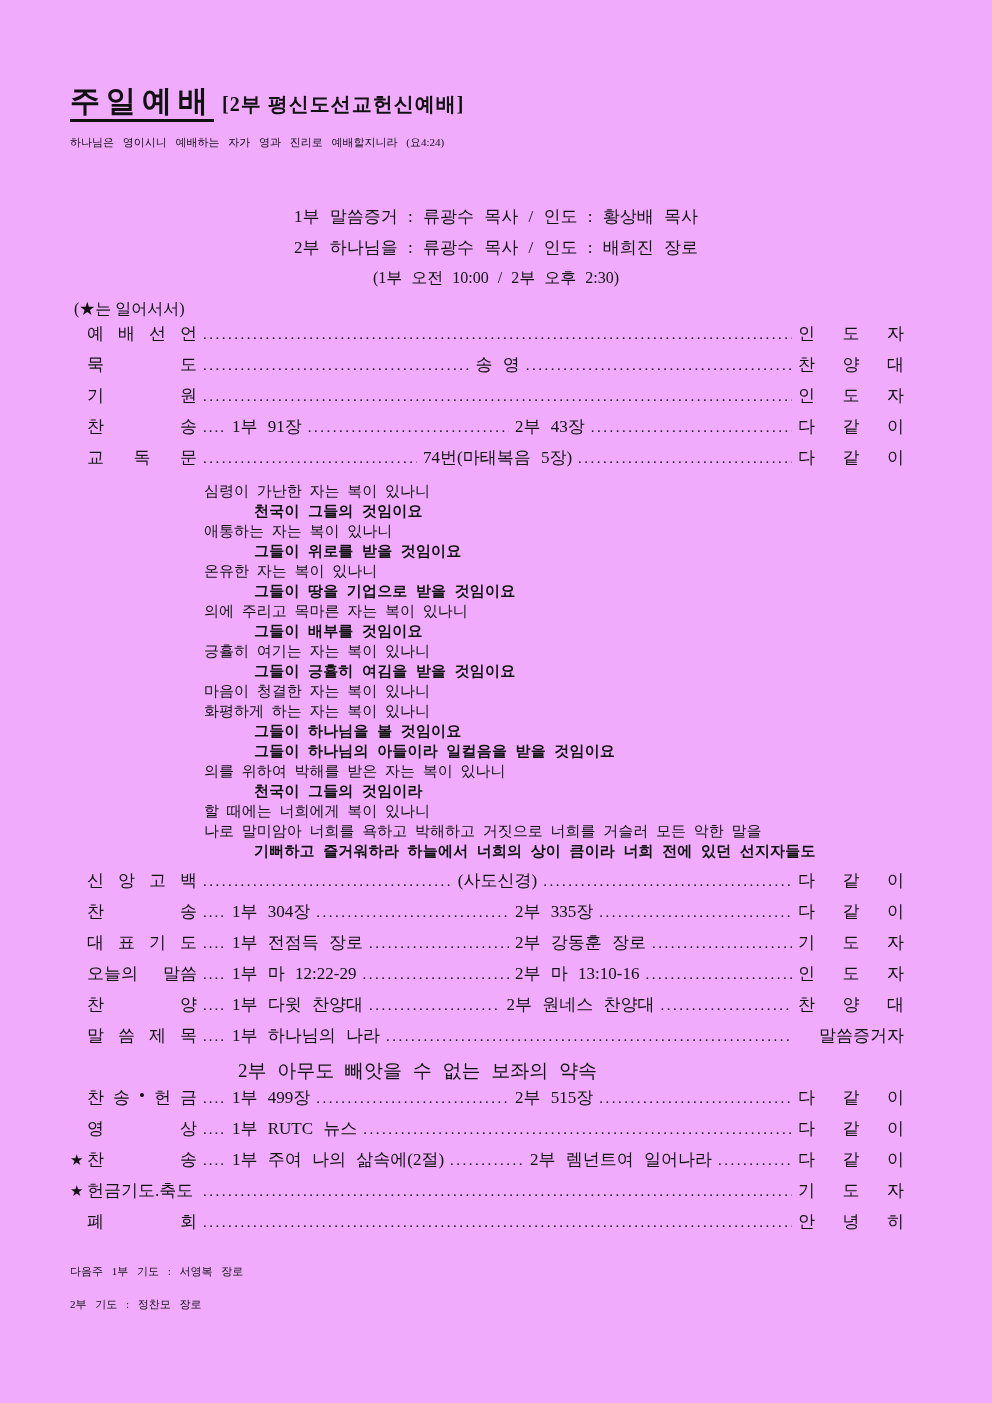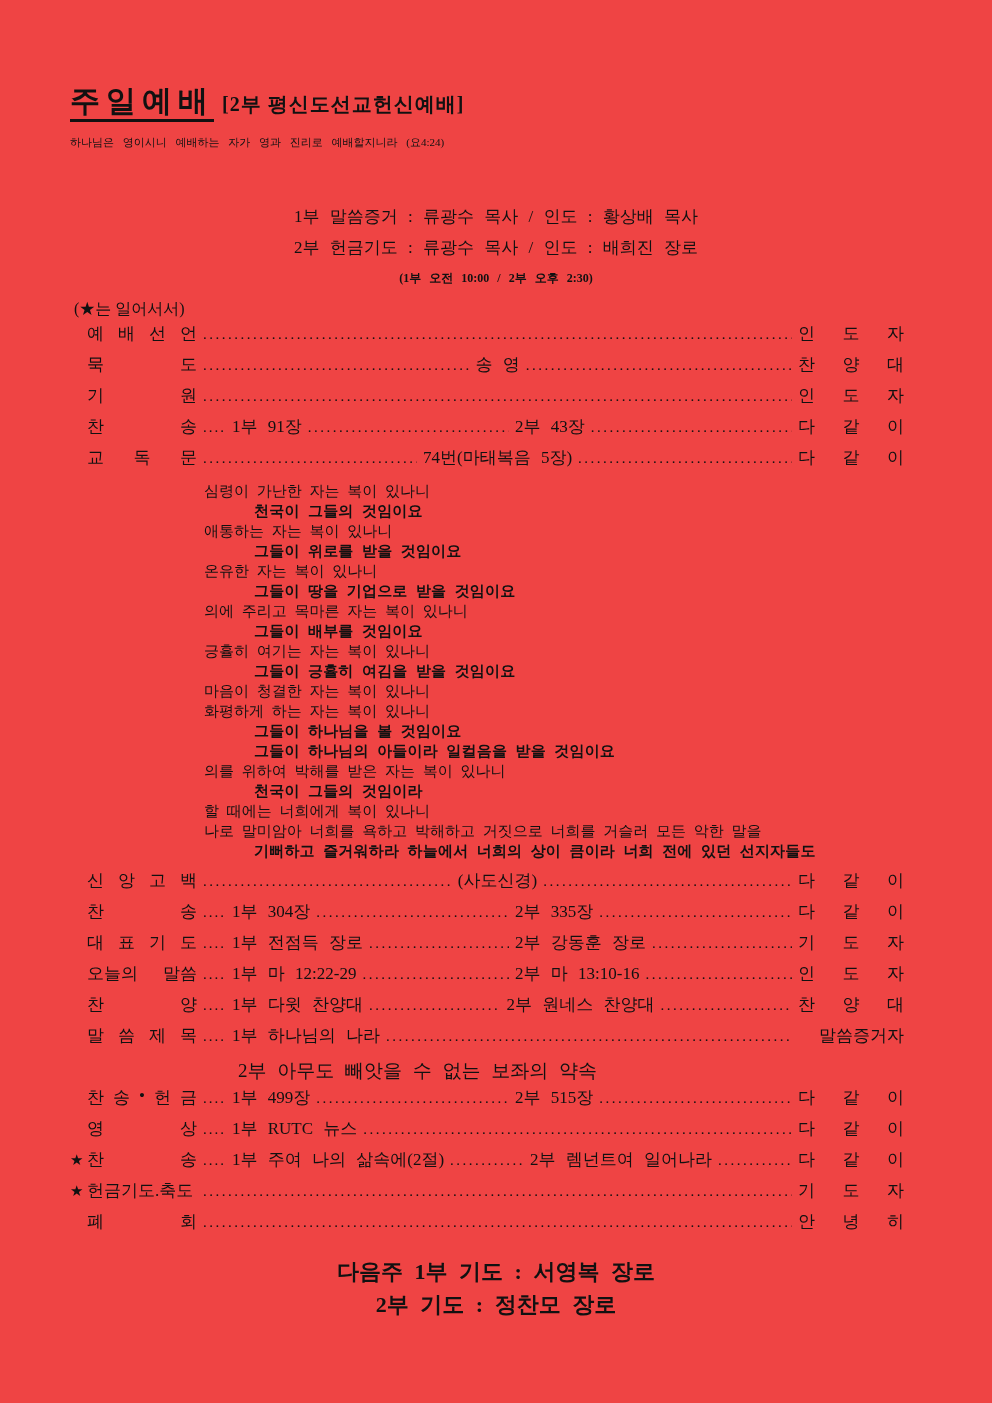--- a/index.html
+++ b/index.html
@@ -1,26 +1,26 @@
 <!DOCTYPE html>
 <html><head>
 <meta charset="utf-8">
 <style>
   html,body { margin:0; padding:0; background:#ffffff; }
   body { width:992px; height:1403px; font-family:"Liberation Serif","DejaVu Serif",serif; color:#111; }
-  .page { box-sizing:border-box; width:992px; height:1403px; padding:84px 70px 0 70px; overflow:hidden; background:#ef4444; }
+  .page { box-sizing:border-box; width:992px; height:1403px; padding:84px 70px 0 70px; overflow:hidden; background:#f0abfc; }
 
   
   .title-line { margin:0; font-size:30px; font-weight:bold; line-height:34px; white-space:nowrap; }
   .main-title { display:inline-block; letter-spacing:6px; border-bottom:3px solid #111; padding-bottom:1px; }
   .title-suffix { font-size:20px; margin-left:8px; letter-spacing:1px; }
   .subtitle { margin:9px 0 0 0; font-size:11px; word-spacing:6px; line-height:22px; }
 
   .service-info { margin-top:48px; text-align:center; font-size:17px; line-height:31px; word-spacing:6px; }
-  .service-times { font-size:12px; line-height:30px; word-spacing:5px;font-weight:bold; }
+  .service-times { font-size:16px; line-height:30px; word-spacing:5px; }
 
   .stand-note { margin-top:3px; padding-left:4px; font-size:16px; line-height:26px; }
 
   
   .order { font-size:17px; padding-right:18px; }
   .order-row { display:flex; align-items:baseline; height:31px; white-space:nowrap; }
   .star-cell { flex:none; width:17px; font-size:15px; }
   .row-label { flex:none; width:110px; display:flex; justify-content:space-between; }
   .row-label.nospread { display:block; width:auto; min-width:110px; }
   .dots4 { flex:none; margin:0 6px; }
@@ -31,35 +31,35 @@
   .row-role { flex:none; width:106px; display:flex; justify-content:space-between; }
   .row-role.nospread { display:block; text-align:right; }
   .sub-row { height:31px; padding-left:168px; display:flex; align-items:center; word-spacing:6px; font-size:19px; }
 
   
   .scripture { margin:4px 0 8px 0; padding-left:134px; font-size:15px; line-height:20px; }
   .s-line { white-space:nowrap; word-spacing:4px; }
   .s-line.bold { padding-left:50px; font-weight:bold; font-family:"Liberation Sans","DejaVu Sans",sans-serif; font-size:15px; letter-spacing:0.2px; }
 
   
-  .next-week { margin-top:14px; text-align:center; font-size:22px; line-height:33px; word-spacing:6px;font-weight:bold; }
+  .next-week { margin-top:14px; text-align:left; font-size:11px; line-height:33px; word-spacing:6px; }
 </style>
 </head>
 <body>
 
 <div class="page">
 
   <header>
     <h1 class="title-line"><span class="main-title">주일예배</span><span class="title-suffix">[2부 평신도선교헌신예배]</span></h1>
     <p class="subtitle">하나님은 영이시니 예배하는 자가 영과 진리로 예배할지니라 (요4:24)</p>
   </header>
 
   <div class="service-info">
     <div>1부 말씀증거 : 류광수 목사 / 인도 : 황상배 목사</div>
-    <div>2부 헌금기도 : 류광수 목사 / 인도 : 배희진 장로</div>
+    <div>2부 하나님을 : 류광수 목사 / 인도 : 배희진 장로</div>
     <div class="service-times">(1부 오전 10:00 / 2부 오후 2:30)</div>
   </div>
 
   <div class="stand-note">(★는 일어서서)</div>
 
   <section class="order" id="order1">
       <div class="order-row">
         <span class="star-cell"></span>
         <span class="row-label">
           <span>예</span>

